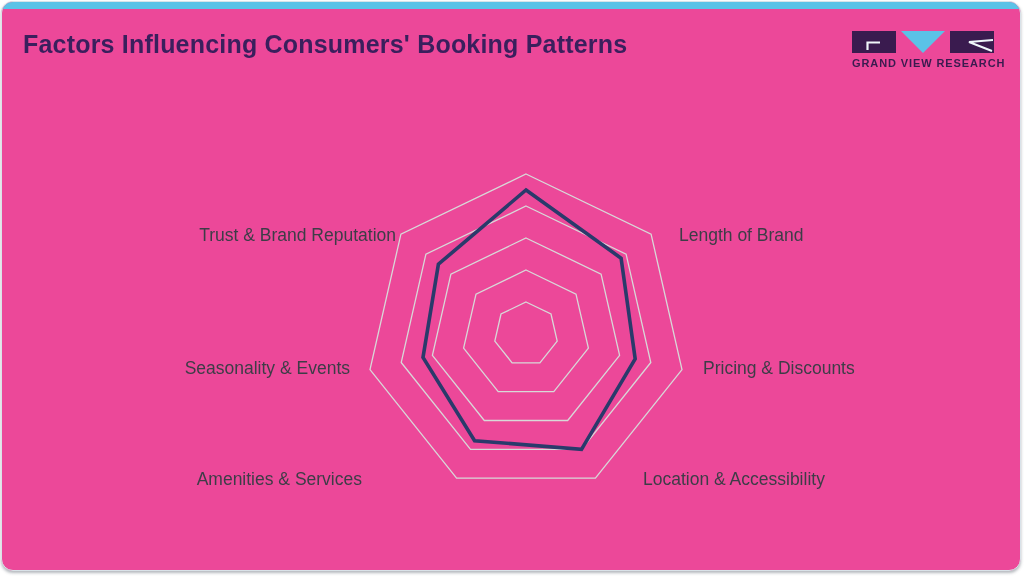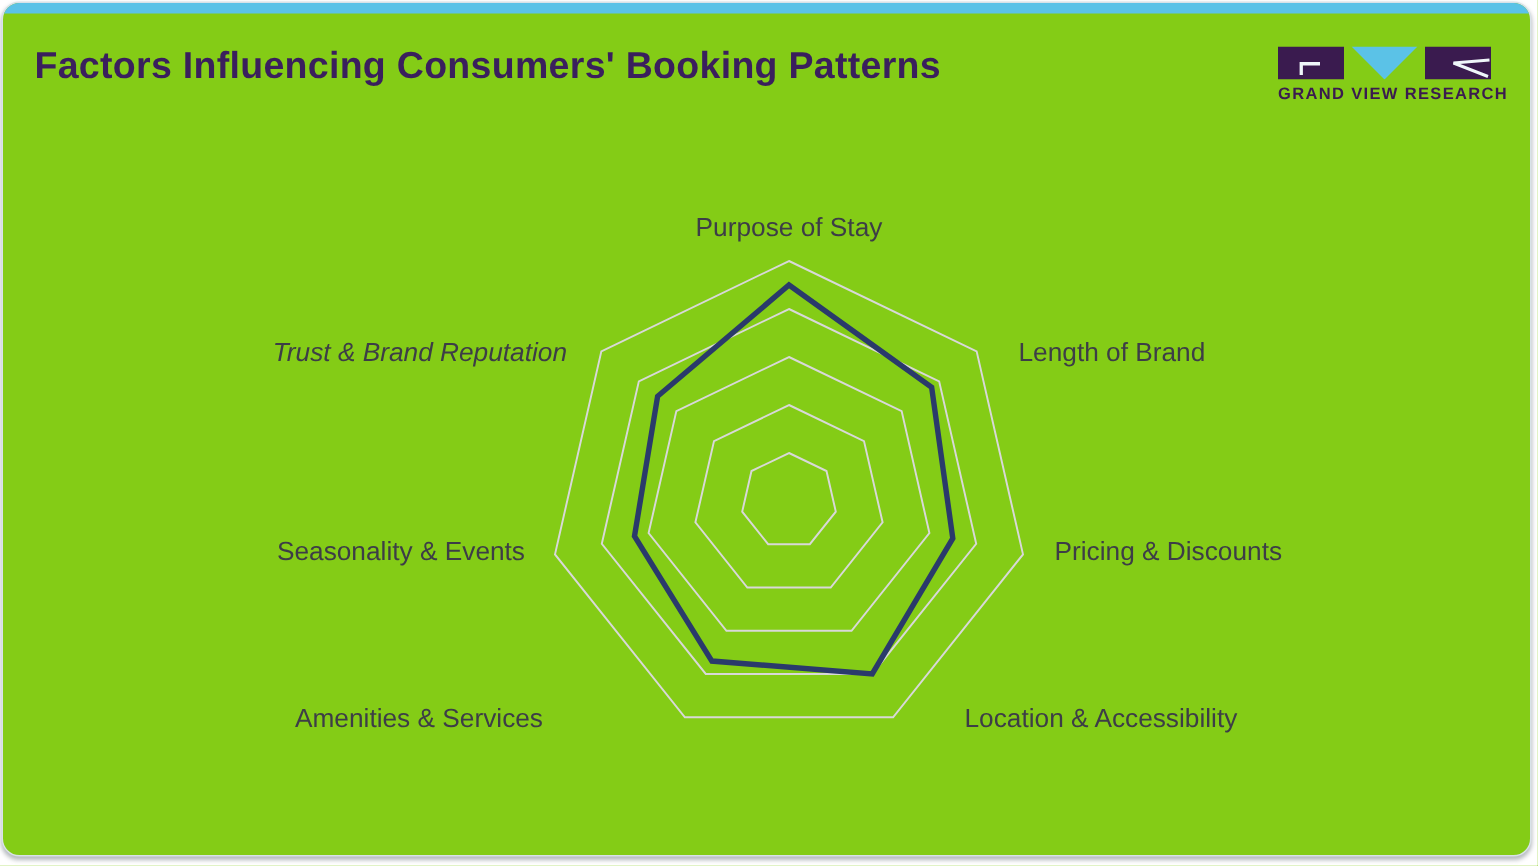--- a/index.html
+++ b/index.html
@@ -1,19 +1,19 @@
 <!DOCTYPE html>
 <html><head>
 <meta charset="utf-8">
 <style>
   * { margin:0; padding:0; box-sizing:border-box; }
   html,body { width:1025px; height:577px; background:#ffffff; font-family:"Liberation Sans", sans-serif; overflow:hidden; }
   .card {
     position:absolute; left:1px; top:1px; width:1020px; height:570px;
-    background:#84cc16; border:1px solid #D9E2E8; border-radius:12px;
+    background:#ec4899; border:1px solid #D9E2E8; border-radius:12px;
     box-shadow:0 2px 3px rgba(90,100,110,.45);
     overflow:hidden;
   }
   .accent-bar {
     position:absolute; top:0; left:0; right:0; height:7px;
     background:#5BC2E7; border-radius:11px 11px 0 0;
   }
   .page-title {
     position:absolute; left:21px; top:28px;
     font-size:25px; font-weight:bold; color:#3A1F5D; letter-spacing:0.2px;
@@ -55,20 +55,19 @@
 
   <svg id="radar-svg" class="radar-svg" viewBox="0 0 1025 577">
       <polygon points="524.0,300.0 549.0,312.0 555.2,339.1 537.9,360.8 510.1,360.8 492.8,339.1 499.0,312.0" class="grid-ring" stroke="#D8D8D8"></polygon>
       <polygon points="524.0,268.0 574.0,292.1 586.4,346.2 551.8,389.7 496.2,389.7 461.6,346.2 474.0,292.1" class="grid-ring" stroke="#D8D8D8"></polygon>
       <polygon points="524.0,236.0 599.1,272.1 617.6,353.4 565.7,418.5 482.3,418.5 430.4,353.4 448.9,272.1" class="grid-ring" stroke="#D8D8D8"></polygon>
       <polygon points="524.0,204.0 624.1,252.2 648.8,360.5 579.5,447.3 468.5,447.3 399.2,360.5 423.9,252.2" class="grid-ring" stroke="#D8D8D8"></polygon>
       <polygon points="524.0,172.0 649.1,232.2 680.0,367.6 593.4,476.2 454.6,476.2 368.0,367.6 398.9,232.2" class="grid-ring" stroke="#D8D8D8"></polygon>
       <polygon points="524.0,188.0 619.1,256.2 633.2,356.9 579.5,447.3 472.6,438.7 421.0,355.5 436.4,262.2" class="data-polygon" stroke="#2A3A6B"></polygon>
     </svg>
 
-  <div class="axis-label anchor-center" style="left:524px; top:150px;">Purpose of Stay</div>
   <div class="axis-label" style="left:677px; top:233px;">Length of Brand</div>
   <div class="axis-label" style="left:641px; top:477px;">Location &amp; Accessibility</div>
   <div class="axis-label" style="left:701px; top:366px;">Pricing &amp; Discounts</div>
   <div class="axis-label anchor-right" style="left:360px; top:477px;">Amenities &amp; Services</div>
   <div class="axis-label anchor-right" style="left:348px; top:366px;">Seasonality &amp; Events</div>
-  <div class="axis-label anchor-right" style="left:376px; top:233px;font-style:italic;">Trust &amp; Brand Reputation</div>
+  <div class="axis-label anchor-right" style="left:394px; top:233px;">Trust &amp; Brand Reputation</div>
 </div>
 
 </body></html>

